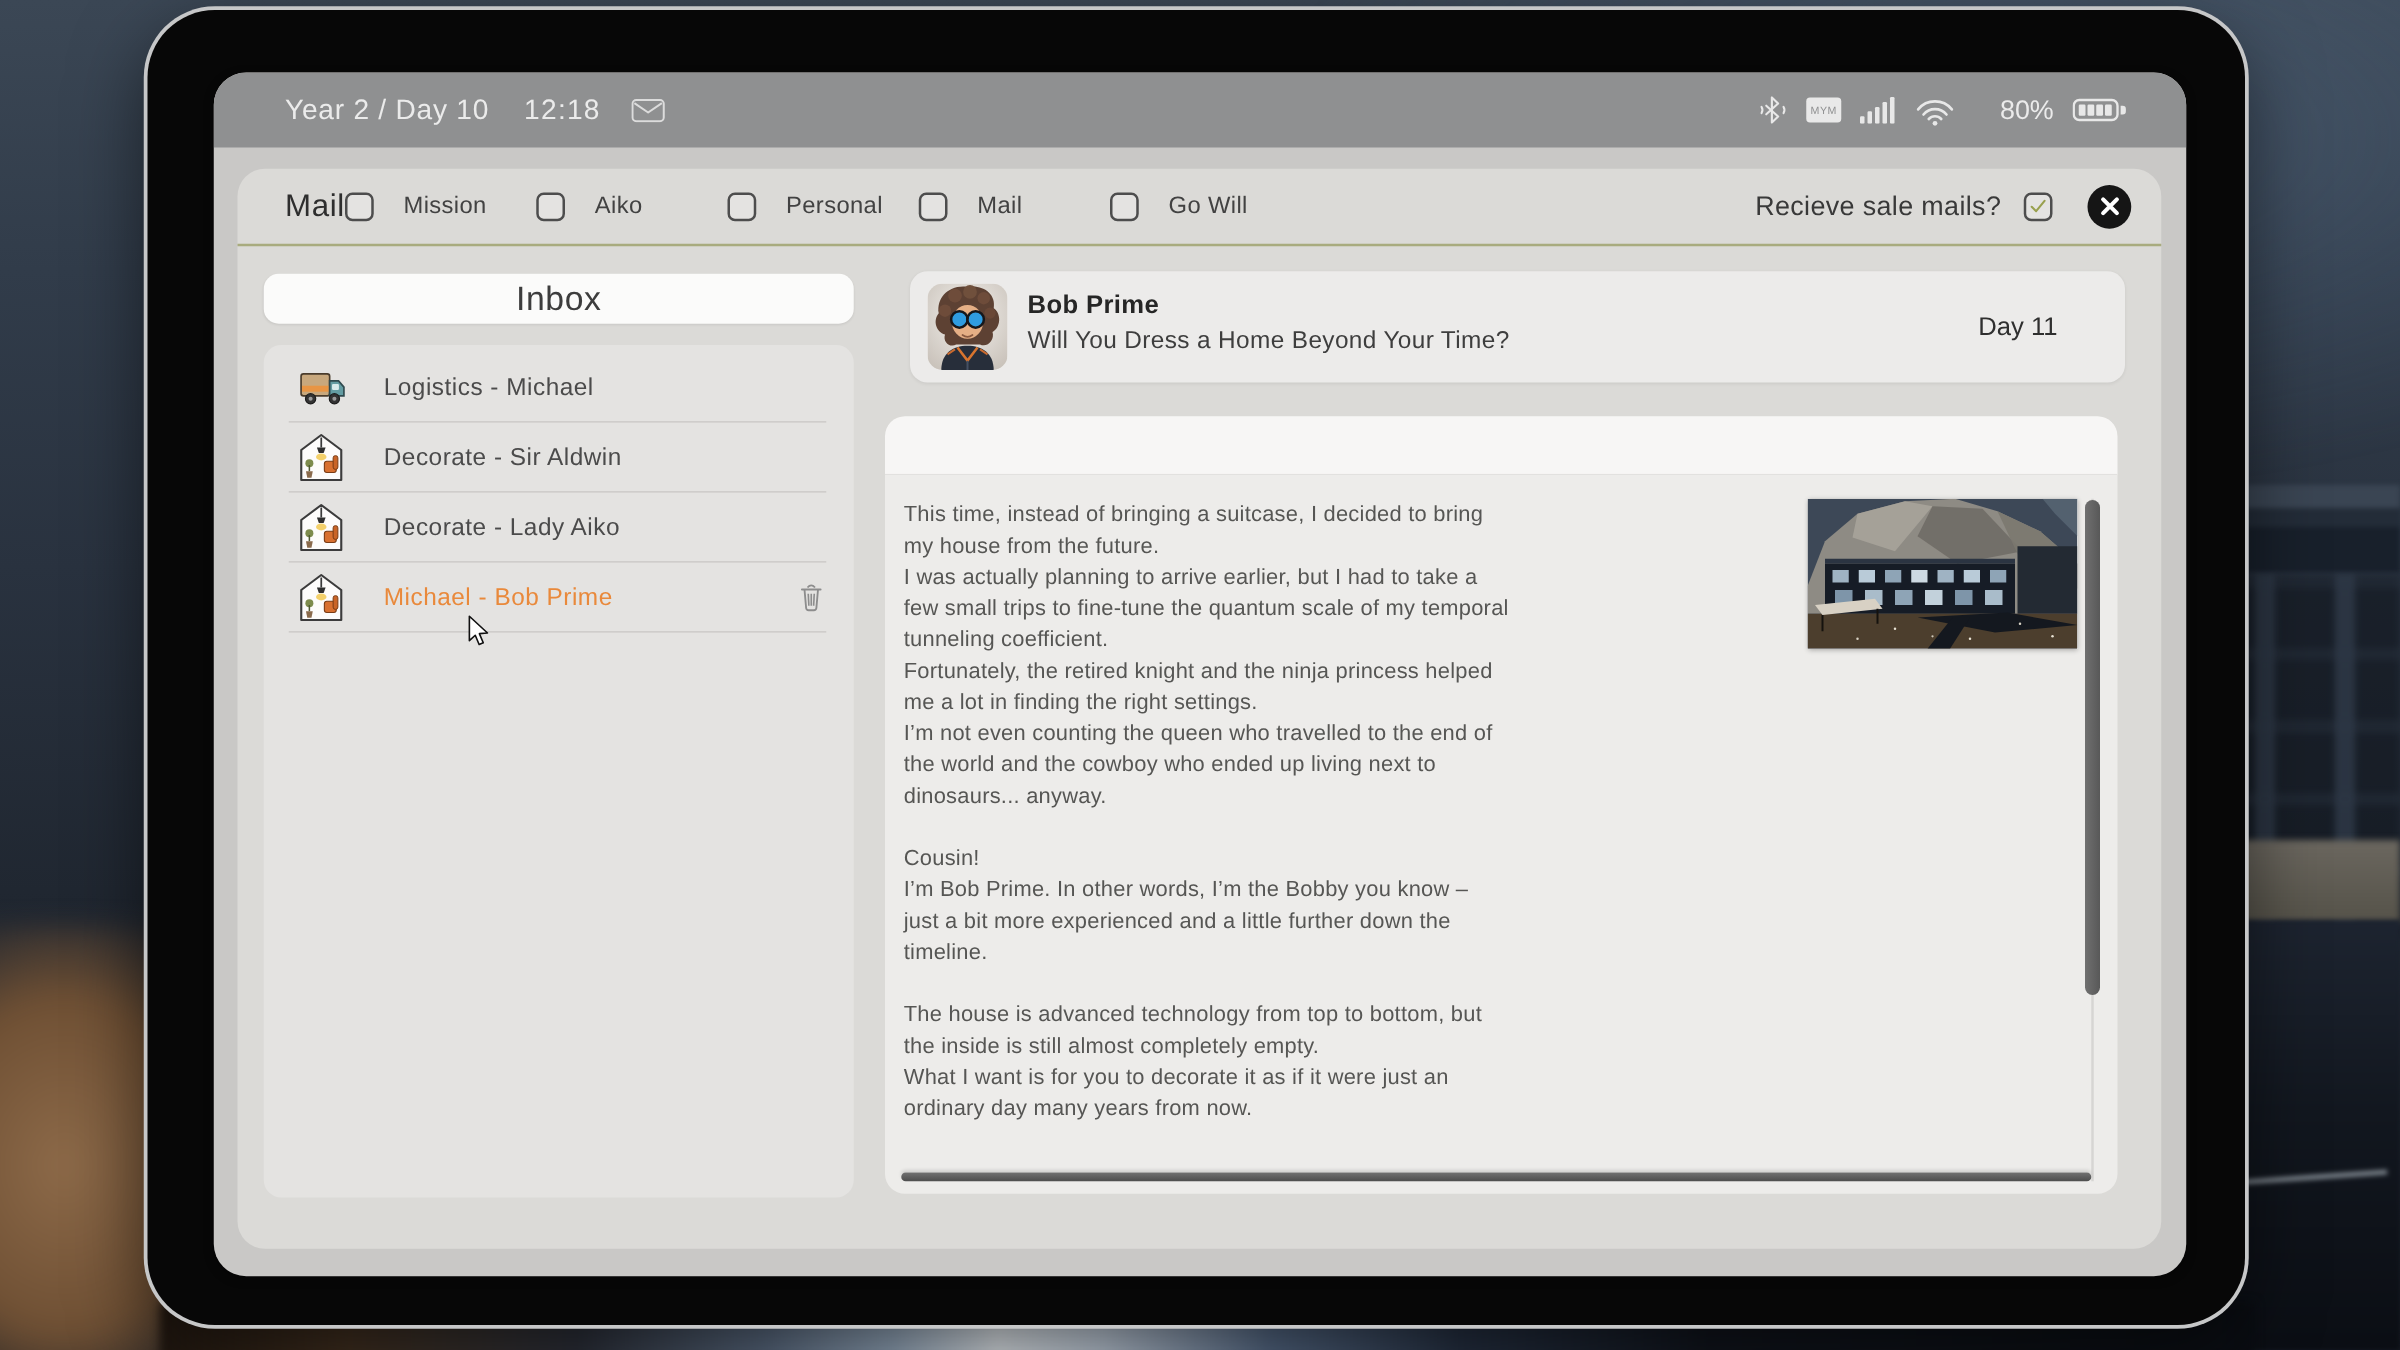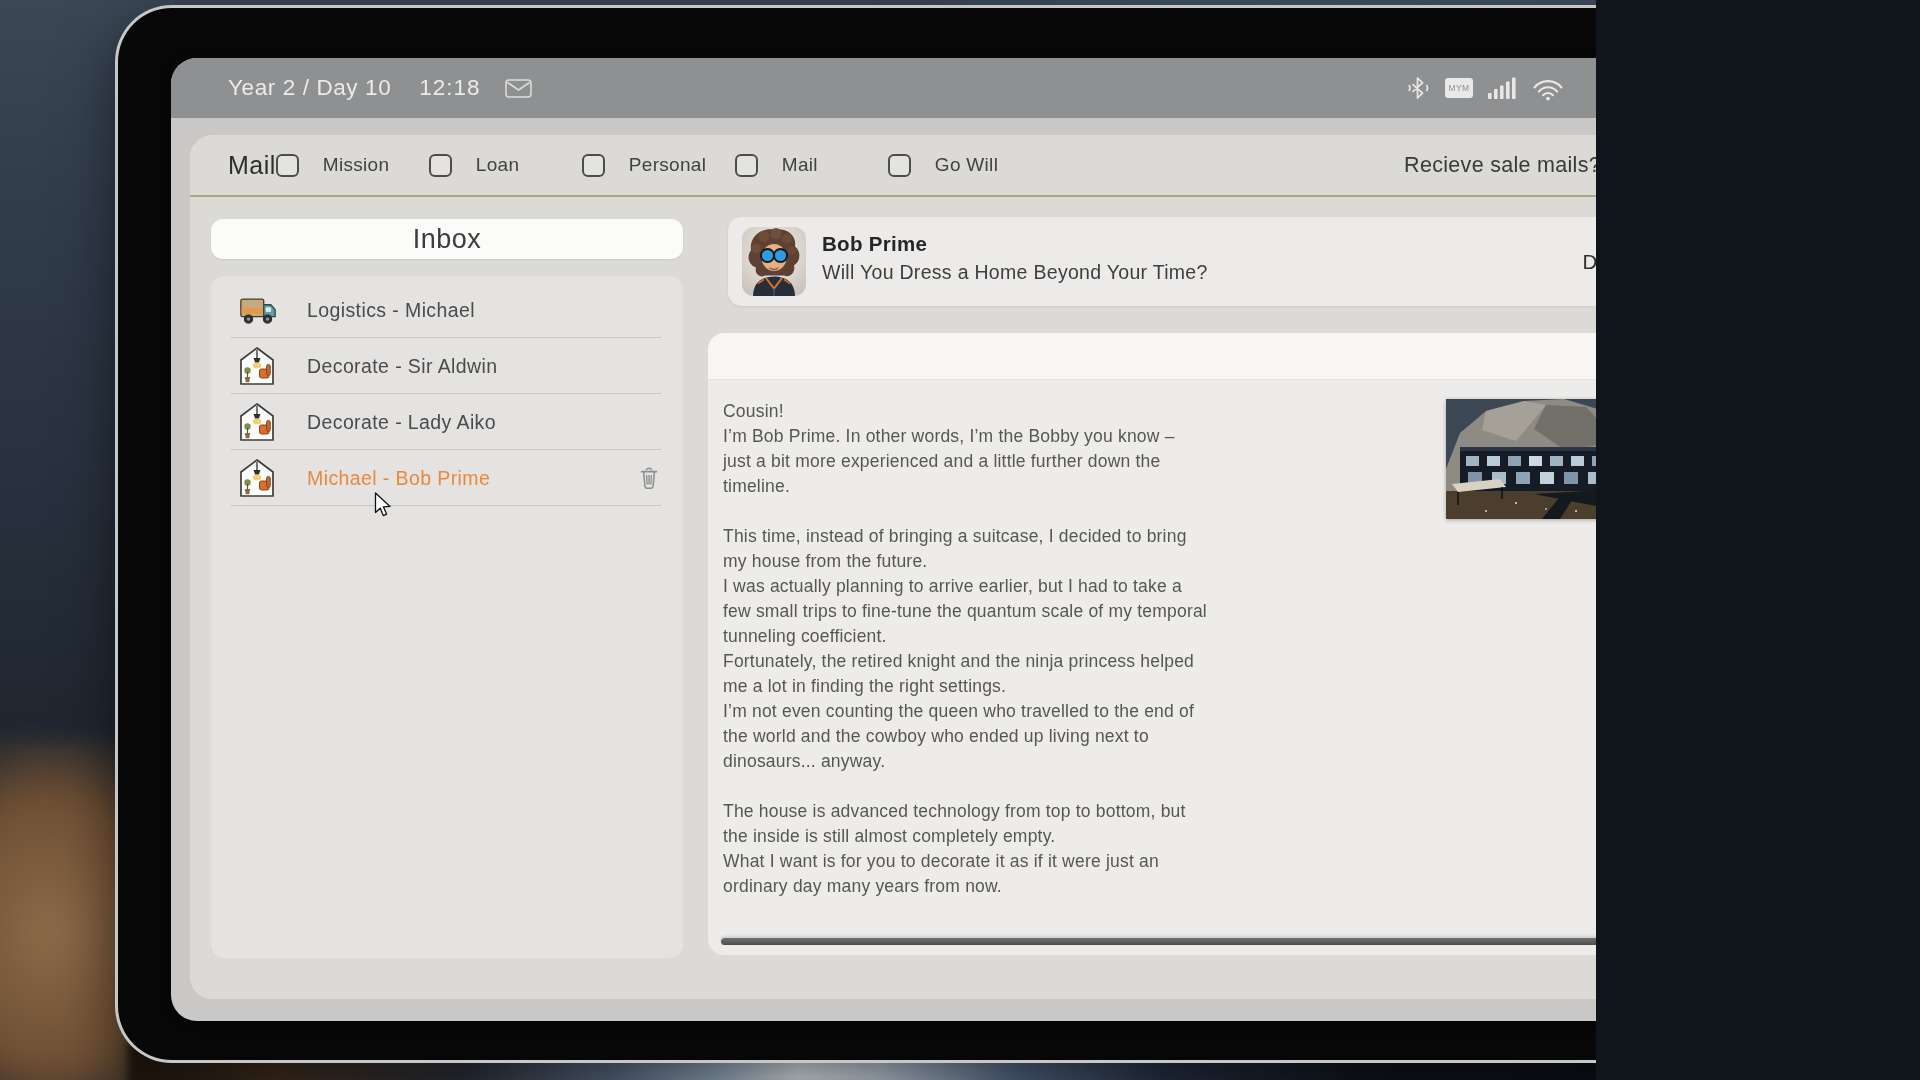--- a/index.html
+++ b/index.html
@@ -1,18 +1,18 @@
 <!DOCTYPE html>
 <html><head>
 <meta charset="utf-8">
 <style>
   * { margin:0; padding:0; box-sizing:border-box; }
   html,body { width:1920px; height:1080px; overflow:hidden; background:#10151c;
               font-family:"Liberation Sans", sans-serif; }
-  .scene { position:relative; width:1596px; height:1080px; overflow:hidden; }
+  .scene { position:relative; width:1920px; height:1080px; overflow:hidden; }
 
   
   .bg-base { position:absolute; inset:0;
     background:linear-gradient(180deg,#3b4755 0%,#313c4a 20%,#29323f 42%,#202731 66%,#151a22 100%); }
   .bg-sheen { position:absolute; left:52%; top:-40px; width:50%; height:40%;
     background:radial-gradient(ellipse at 65% 35%, rgba(96,122,152,.38), transparent 70%); filter:blur(8px); }
   .bg-bridge { position:absolute; left:1672px; top:388px; width:248px; height:70px;
     background:linear-gradient(180deg,#3a4553 0 18px,#232c38 18px 34px,#18202b 34px 100%); filter:blur(2px); }
   .bg-scaffold { position:absolute; left:1676px; top:460px; width:244px; height:300px;
     background:repeating-linear-gradient(90deg, rgba(44,54,68,.95) 0 16px, rgba(20,26,35,.55) 16px 64px),
@@ -304,21 +304,21 @@
 
         <div class="filter-bar">
           <span class="mail-title">Mail</span>
 
           <span class="filter-item">
             <span class="checkbox"></span>
             <span class="filter-label">Mission</span>
           </span>
           <span class="filter-item">
             <span class="checkbox"></span>
-            <span class="filter-label">Loan</span>
+            <span class="filter-label">Aiko</span>
           </span>
           <span class="filter-item">
             <span class="checkbox"></span>
             <span class="filter-label">Personal</span>
           </span>
           <span class="filter-item">
             <span class="checkbox"></span>
             <span class="filter-label">Mail</span>
           </span>
           <span class="filter-item">
@@ -390,26 +390,26 @@
               </svg>
           </span>
           <span class="sender-name">Bob Prime</span>
           <span class="subject">Will You Dress a Home Beyond Your Time?</span>
           <span class="day-label">Day 11</span>
         </div>
 
         <div class="body-panel">
           <div class="body-strip"></div>
           <div class="mail-body">
-            <p class="mail-paragraph">Cousin!
-I’m Bob Prime. In other words, I’m the Bobby you know – just a bit more experienced and a little further down the timeline.</p>
             <p class="mail-paragraph">This time, instead of bringing a suitcase, I decided to bring my house from the future.
 I was actually planning to arrive earlier, but I had to take a few small trips to fine-tune the quantum scale of my temporal tunneling coefficient.
 Fortunately, the retired knight and the ninja princess helped me a lot in finding the right settings.
 I’m not even counting the queen who travelled to the end of the world and the cowboy who ended up living next to dinosaurs... anyway.</p>
+            <p class="mail-paragraph">Cousin!
+I’m Bob Prime. In other words, I’m the Bobby you know – just a bit more experienced and a little further down the timeline.</p>
             <p class="mail-paragraph">The house is advanced technology from top to bottom, but the inside is still almost completely empty.
 What I want is for you to decorate it as if it were just an ordinary day many years from now.</p>
           </div>
           <span class="mail-image">
             <svg width="216" height="120">
                 <use href="#sym-photo"></use>
               </svg>
           </span>
           <div class="v-track"></div>
           <div class="v-thumb"></div>

